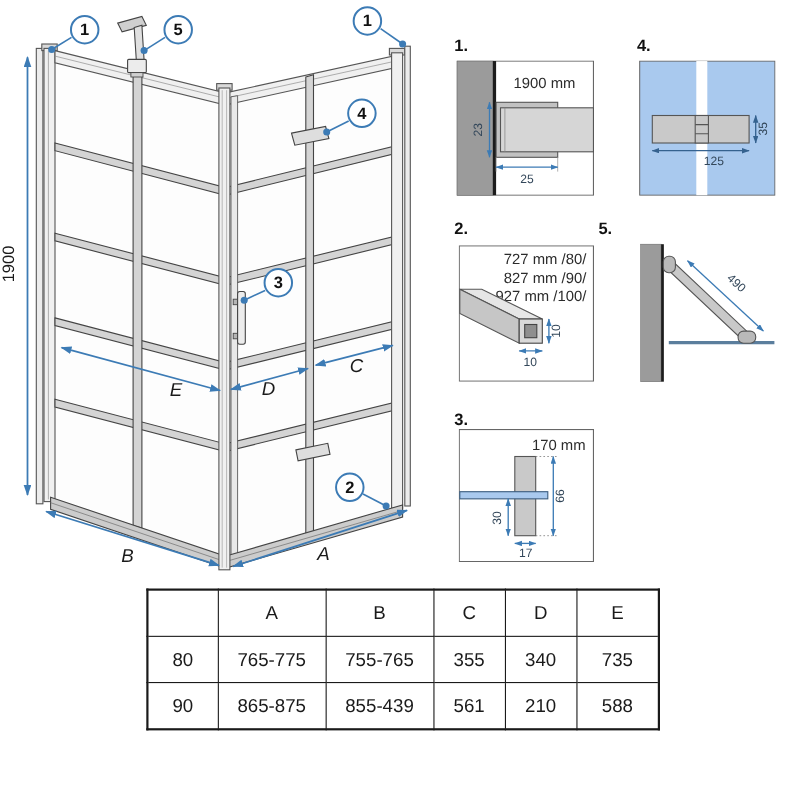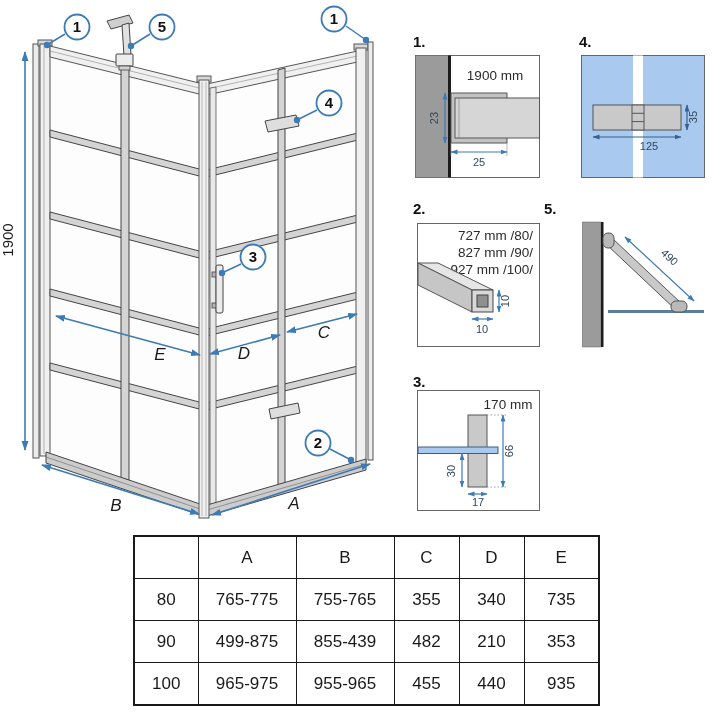--- a/index.html
+++ b/index.html
@@ -257,28 +257,20 @@
     <tr>
       <td>80</td>
       <td>765-775</td>
       <td>755-765</td>
       <td>355</td>
       <td>340</td>
       <td>735</td>
     </tr>
     <tr>
       <td>90</td>
-      <td>499-875</td>
+      <td>865-875</td>
       <td>855-439</td>
-      <td>482</td>
+      <td>561</td>
       <td>210</td>
-      <td>353</td>
-    </tr>
-    <tr>
-      <td>100</td>
-      <td>965-975</td>
-      <td>955-965</td>
-      <td>455</td>
-      <td>440</td>
-      <td>935</td>
+      <td>588</td>
     </tr>
   </tbody>
 </table>
 
 </body></html>

